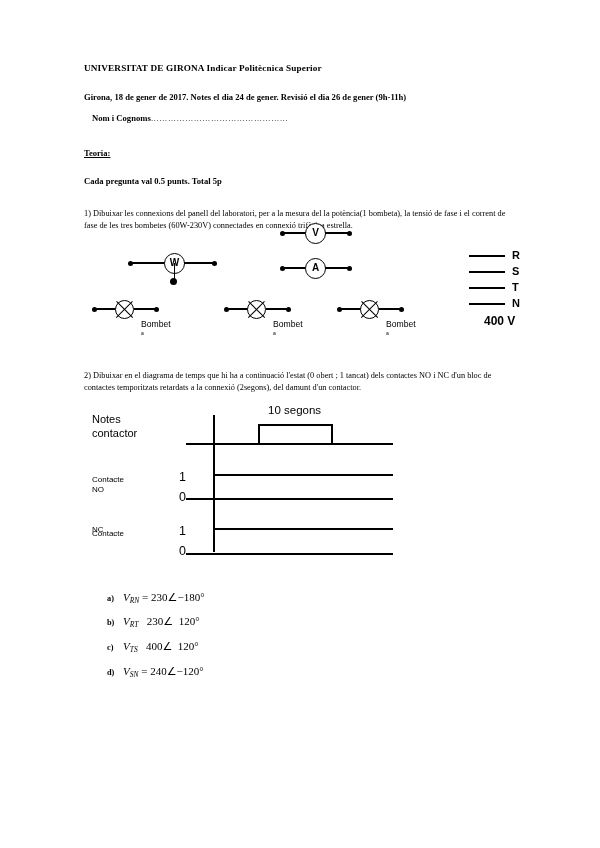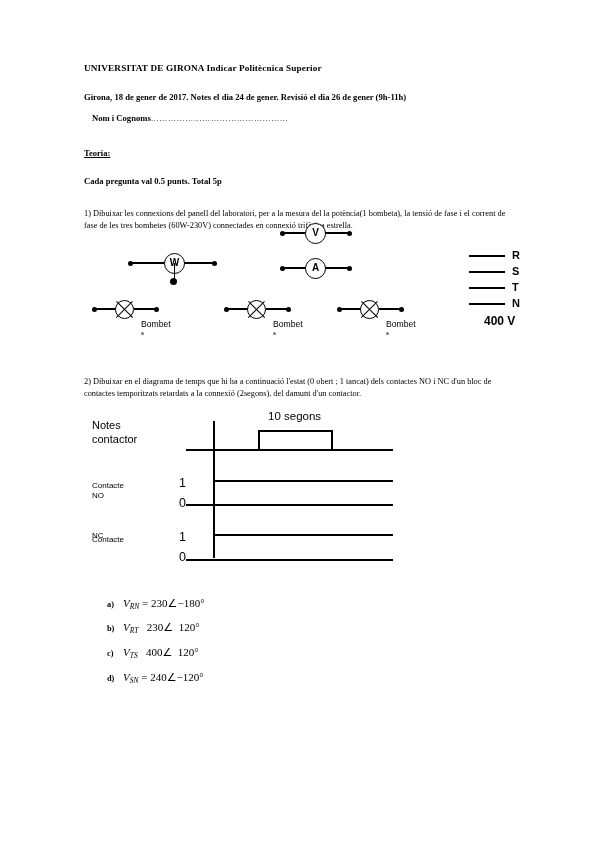--- a/index.html
+++ b/index.html
@@ -64,21 +64,21 @@
     font-size: 8.6px;
     margin: 16px 0 0 0;
   }
   .q-text {
     font-size: 8.3px;
     line-height: 1.5;
     margin: 0;
     text-align: left;
   }
   .q1-wrap { margin-top: 22px; }
-  .q2-wrap { margin-top: 17px; }
+  .q2-wrap { margin-top: 11px; }
 
   
   .circuit {
     position: relative;
     width: 434px;
     height: 120px;
     margin-top: 6px;
   }
   .wire {
     position: absolute;

